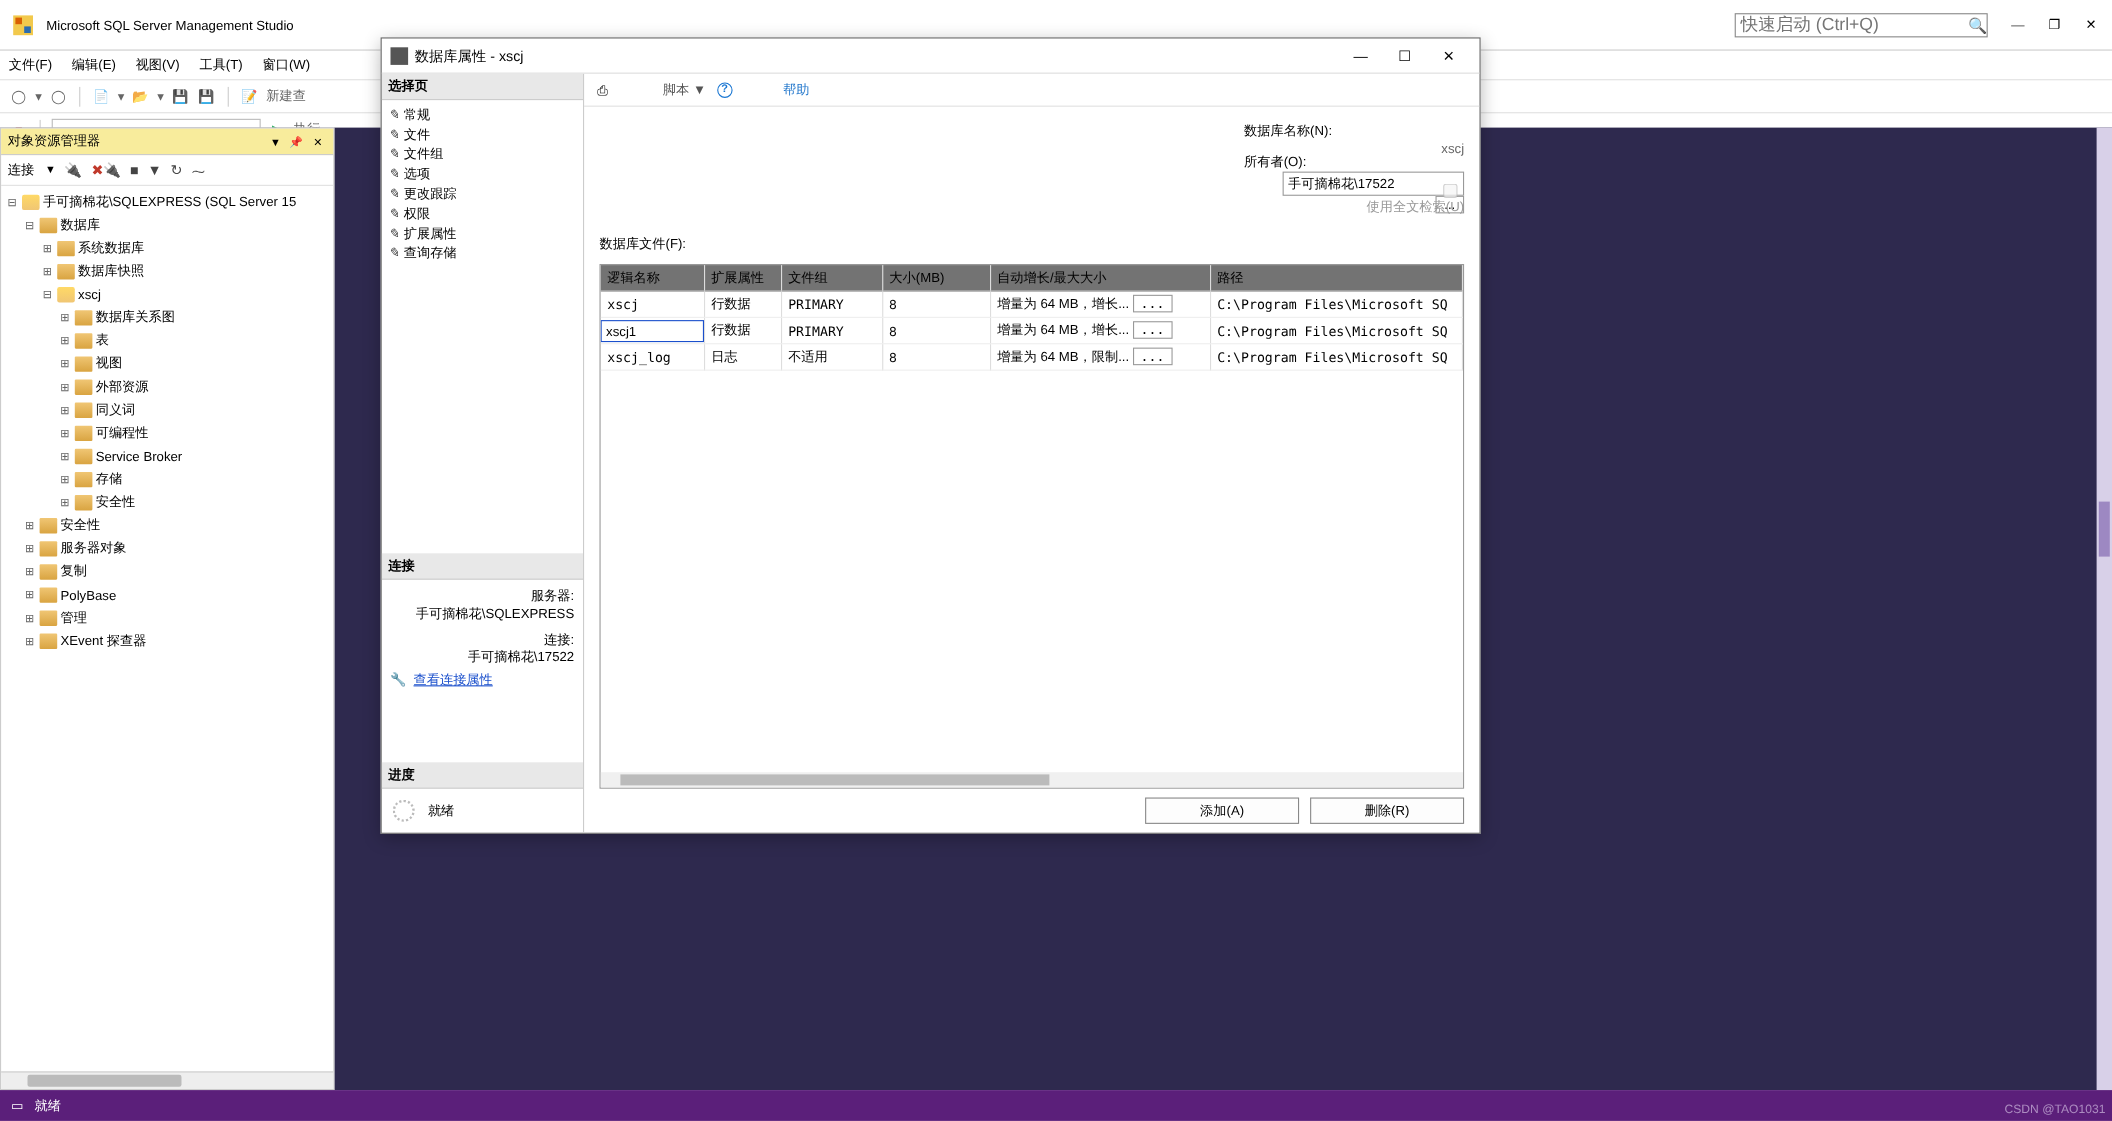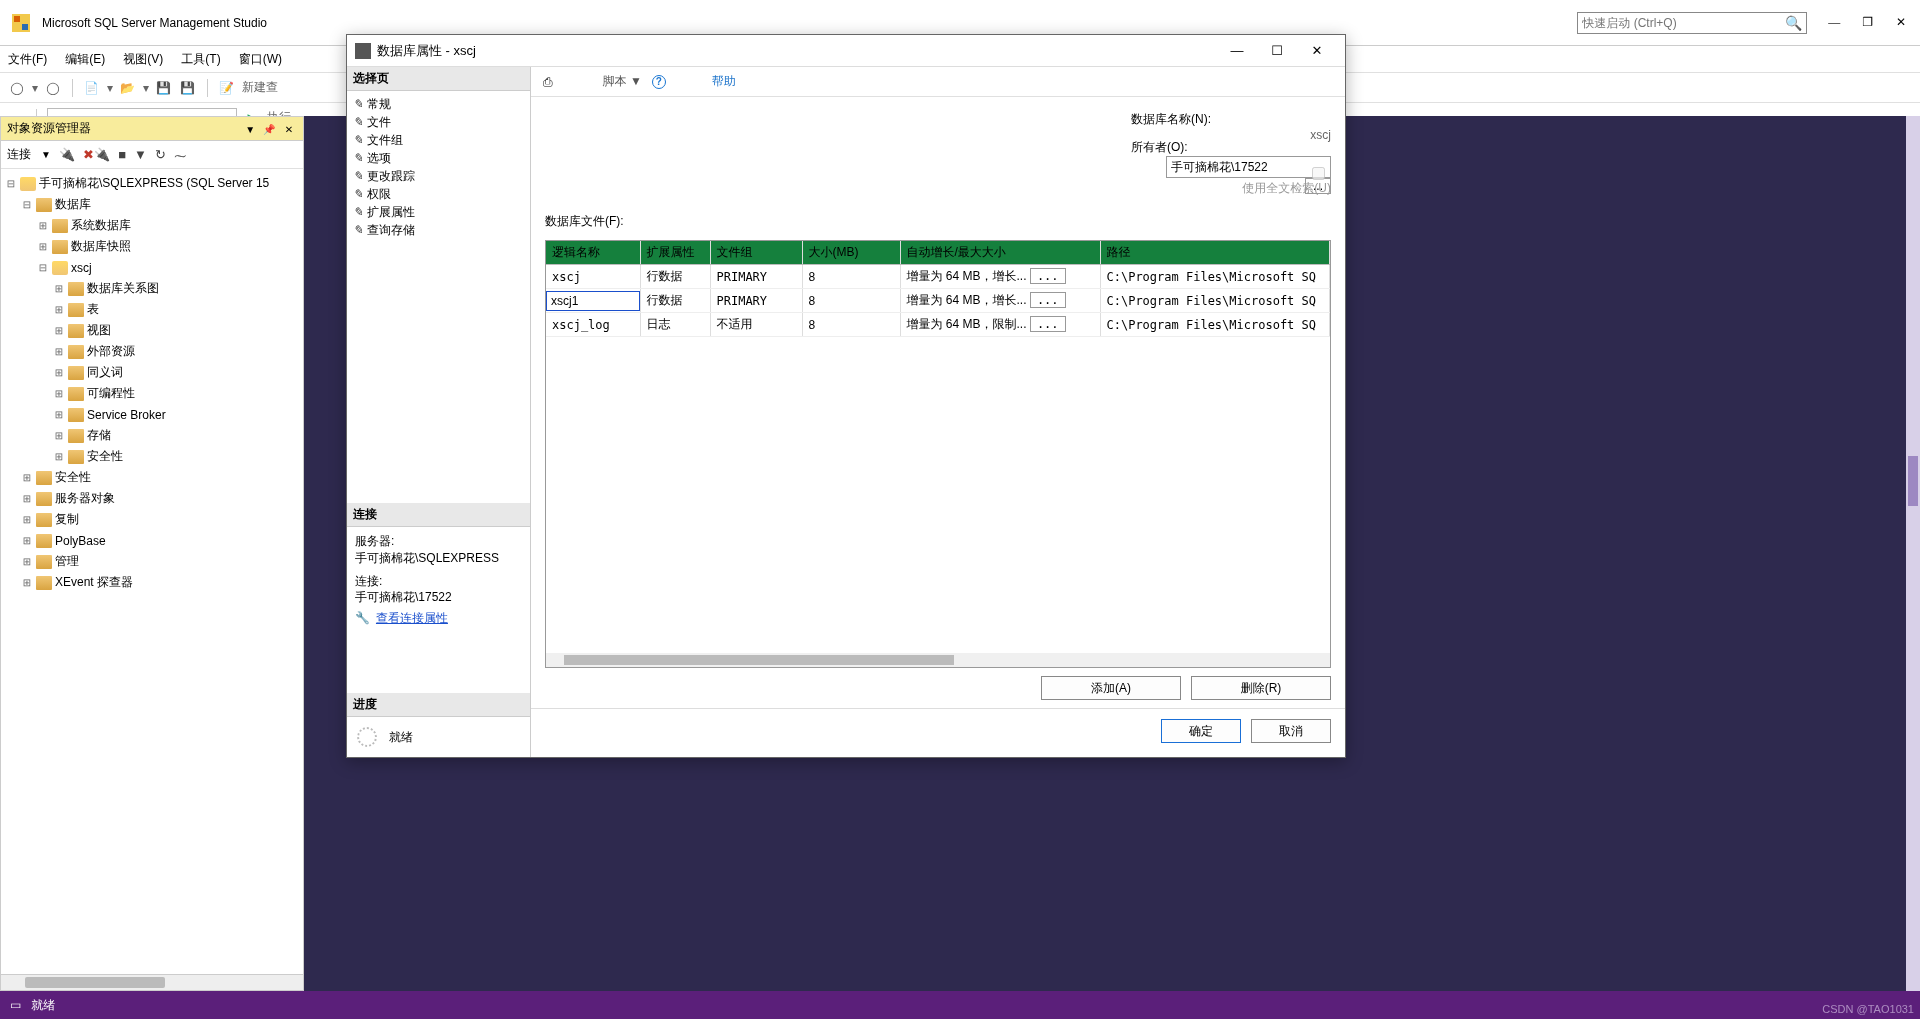--- a/index.html
+++ b/index.html
@@ -4,21 +4,21 @@
 <style>
 * { box-sizing: border-box; margin: 0; padding: 0; font-family: "Microsoft YaHei", "Segoe UI", sans-serif; font-size: 12px; }
 body { background: #fff; width: 1920px; height: 1019px; overflow: hidden; position: relative; }
 
 
 .title-bar { height: 46px; display: flex; align-items: center; padding: 0 4px; border-bottom: 1px solid #ccc; }
 .title-bar .app-icon { width: 22px; height: 22px; margin: 0 6px; }
 .title-bar .app-title { flex: 0 0 auto; margin-left: 4px; }
 .title-bar .spacer { flex: 1; }
 .quick-launch { width: 230px; border: 1px solid #888; height: 22px; display: flex; align-items: center; padding: 0 4px; margin-right: 12px; }
-.quick-launch input { border: none; outline: none; flex: 1; font-size: 12px; }
+.quick-launch input { border: none; outline: none; flex: 1; font-size: 16px; }
 .quick-launch .magnify { font-size: 14px; }
 .win-btns span { display: inline-block; width: 30px; text-align: center; font-family: "Segoe UI Symbol"; cursor: pointer; }
 
 
 .menu-bar { height: 26px; display: flex; align-items: center; padding: 0 8px; gap: 18px; }
 .menu-bar span { cursor: pointer; }
 
 
 .toolbar { height: 30px; border-top: 1px solid #e0e0e0; display: flex; align-items: center; padding: 0 8px; gap: 6px; color: #666; }
 .toolbar .sep { width: 1px; height: 18px; background: #ccc; margin: 0 4px; }
@@ -50,21 +50,21 @@
 .dlg-title { height: 32px; display: flex; align-items: center; padding: 0 8px; border-bottom: 1px solid #ddd; }
 .dlg-title .ic { width: 16px; height: 16px; background: #555; margin-right: 6px; }
 .dlg-title .t { flex: 1; font-size: 13px; }
 .dlg-title .wb { width: 40px; text-align: center; cursor: pointer; font-size: 13px; }
 .dlg-body { flex: 1; display: flex; overflow: hidden; }
 .dlg-left { width: 184px; border-right: 1px solid #ccc; display: flex; flex-direction: column; }
 .dlg-section-h { background: #e8e8e8; padding: 3px 6px; font-weight: bold; border-bottom: 1px solid #ccc; }
 .dlg-pages { padding: 4px 6px; }
 .dlg-pages div { display: flex; align-items: center; height: 18px; cursor: pointer; }
 .dlg-pages .wr { font-family: serif; font-style: italic; margin-right: 4px; color: #333; }
-.dlg-conn { padding: 6px 8px; line-height: 1.4; }
+.dlg-conn { padding: 6px 8px; line-height: 1.4; text-align: right; }
 .dlg-conn .link { color: #1a4fcc; text-decoration: underline; cursor: pointer; }
 .dlg-conn .connrow { display:flex; align-items:center; gap:6px; margin-top:4px;}
 .dlg-progress { padding: 10px; display: flex; align-items: center; gap: 12px; }
 .spinner { width: 20px; height: 20px; border: 2px dotted #bbb; border-radius: 50%; }
 
 .dlg-right { flex: 1; display: flex; flex-direction: column; padding: 0; }
 .dlg-rtool { height: 30px; display: flex; align-items: center; padding: 0 12px; gap: 10px; border-bottom: 1px solid #e0e0e0; }
 .dlg-rtool .script { color: #555; cursor: pointer; padding-left: 40px; }
 .dlg-rtool .help { color: #2277cc; cursor: pointer; margin-left: 34px; }
 .dlg-rtool .qic { color:#1976d2; font-weight:bold; border:1px solid #1976d2; border-radius:50%; width:14px; height:14px; display:inline-flex; align-items:center; justify-content:center; font-size:10px; margin-right:2px;}
@@ -74,21 +74,21 @@
 .form-row .val { flex: 1; }
 .form-row input[type=text] { width: 100%; height: 22px; border: 1px solid #999; padding: 0 4px; }
 .form-row .ellips { width: 26px; height: 22px; border: 1px solid #999; margin-left: 6px; text-align: center; cursor: pointer; background:#fff;}
 .form-row.chk input { margin-right: 6px; }
 .form-row.chk { color: #999; }
 .files-lbl { margin: 18px 0 6px 0; }
 
 .grid-wrap { border: 1px solid #999; margin: 0 14px; flex: 1; display: flex; flex-direction: column; overflow: hidden; min-height:0;}
 .grid { width: 100%; border-collapse: collapse; }
 .grid th, .grid td { border-right: 1px solid #ddd; border-bottom: 1px solid #eee; padding: 3px 6px; text-align: left; height: 22px; white-space: nowrap; }
-.grid th { background: #15803d; border-bottom: 1px solid #bbb; font-weight: normal; }
+.grid th { background: #737373; border-bottom: 1px solid #bbb; font-weight: normal; }
 .grid td.editing { padding: 0; }
 .grid td.editing input { width: 100%; height: 20px; border: 1px solid #1a4fcc; padding: 0 4px; }
 .grid .ell-btn { border: 1px solid #999; padding: 0 6px; background:#fff; cursor:pointer; font-family:monospace; }
 .grid td.mono { font-family: Consolas, monospace; }
 .grid-scroll { height: 14px; background: #f0f0f0; position: relative; margin-top:auto;}
 .grid-scroll::after { content:""; position:absolute; left:18px; width:390px; top:2px; bottom:2px; background:#bbb; }
 
 .dlg-actions { padding: 8px 14px; display: flex; justify-content: flex-end; gap: 10px; border-top: 0; }
 .dlg-actions button { width: 140px; height: 24px; border: 1px solid #888; background: #fdfdfd; cursor: pointer; }
 .dlg-foot { padding: 10px 14px 14px 14px; display: flex; justify-content: flex-end; gap: 10px; border-top: 1px solid #ddd; }
@@ -416,24 +416,20 @@
             </tr>
           </tbody>
         </table>
         <div class="grid-scroll"></div>
       </div>
 
       <div class="dlg-actions">
         <button>添加(A)</button>
         <button>删除(R)</button>
       </div>
-      <div class="dlg-foot">
-        <button class="primary">确定</button>
-        <button>取消</button>
-      </div>
     </div>
   </div>
 </div>
 
 <div class="status-bar">
   <span>▭</span>
   <span>就绪</span>
 </div>
 <div class="watermark">CSDN @TAO1031</div>
 

